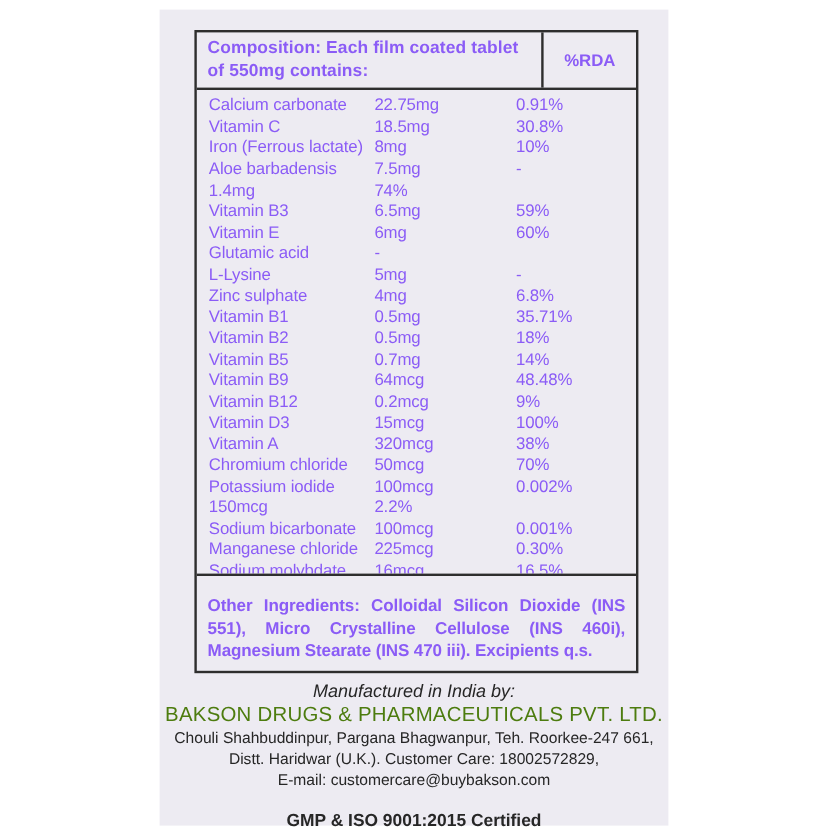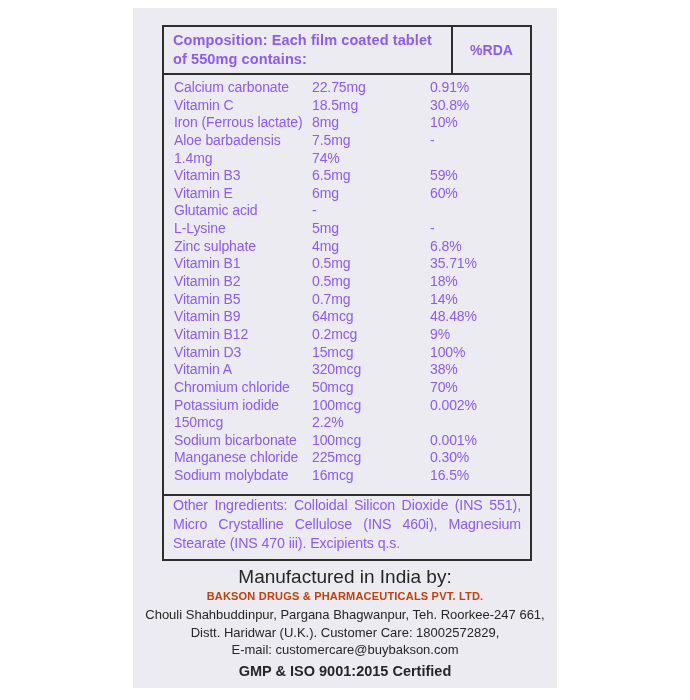--- a/index.html
+++ b/index.html
@@ -46,37 +46,38 @@
     font-size: 14px; line-height: 17.65px; height: 17.65px;
     letter-spacing: -0.1px; white-space: nowrap;
   }
   .c-name { text-align: left; }
   .c-amt  { text-align: left; }
   .c-rda  { }
 
   .other-ingredients {
     flex: 0 0 auto;
     border-top: 2px solid #2e2e2e;
-    padding: 0 9px 6px 9px;
+    padding: 16px 9px 6px 9px;
     font-size: 14.2px; line-height: 19px;
     text-align: justify;
     letter-spacing: -0.1px;
+    font-weight: bold;
   }
 
   .footer {
     position: absolute; left: 0; top: 560px; width: 100%;
     text-align: center; color: #262626;
   }
-  .footer-intro { font-size: 19px; line-height: 18px; }
+  .footer-intro { font-size: 15px; line-height: 18px; font-style: italic; }
   .footer-company {
-    color: #c2410c; font-weight: bold; font-size: 11px; line-height: 20px;
+    color: #4d7c0f; font-weight: normal; font-size: 17px; line-height: 20px;
     letter-spacing: 0.2px; white-space: nowrap;
   }
   .footer-addr { font-size: 13px; line-height: 17.5px; }
-  .footer-cert { font-weight: bold; font-size: 14.5px; line-height: 19px; margin-top: 3px; }
+  .footer-cert { font-weight: bold; font-size: 14.5px; line-height: 19px; margin-top: 16px; }
 </style>
 </head>
 <body>
 
 <div class="stage">
   <div class="label-card">
 
     <div class="comp-table">
       <div class="table-header">
         <div class="header-title-cell">Composition: Each film coated tablet of 550mg contains:</div>

